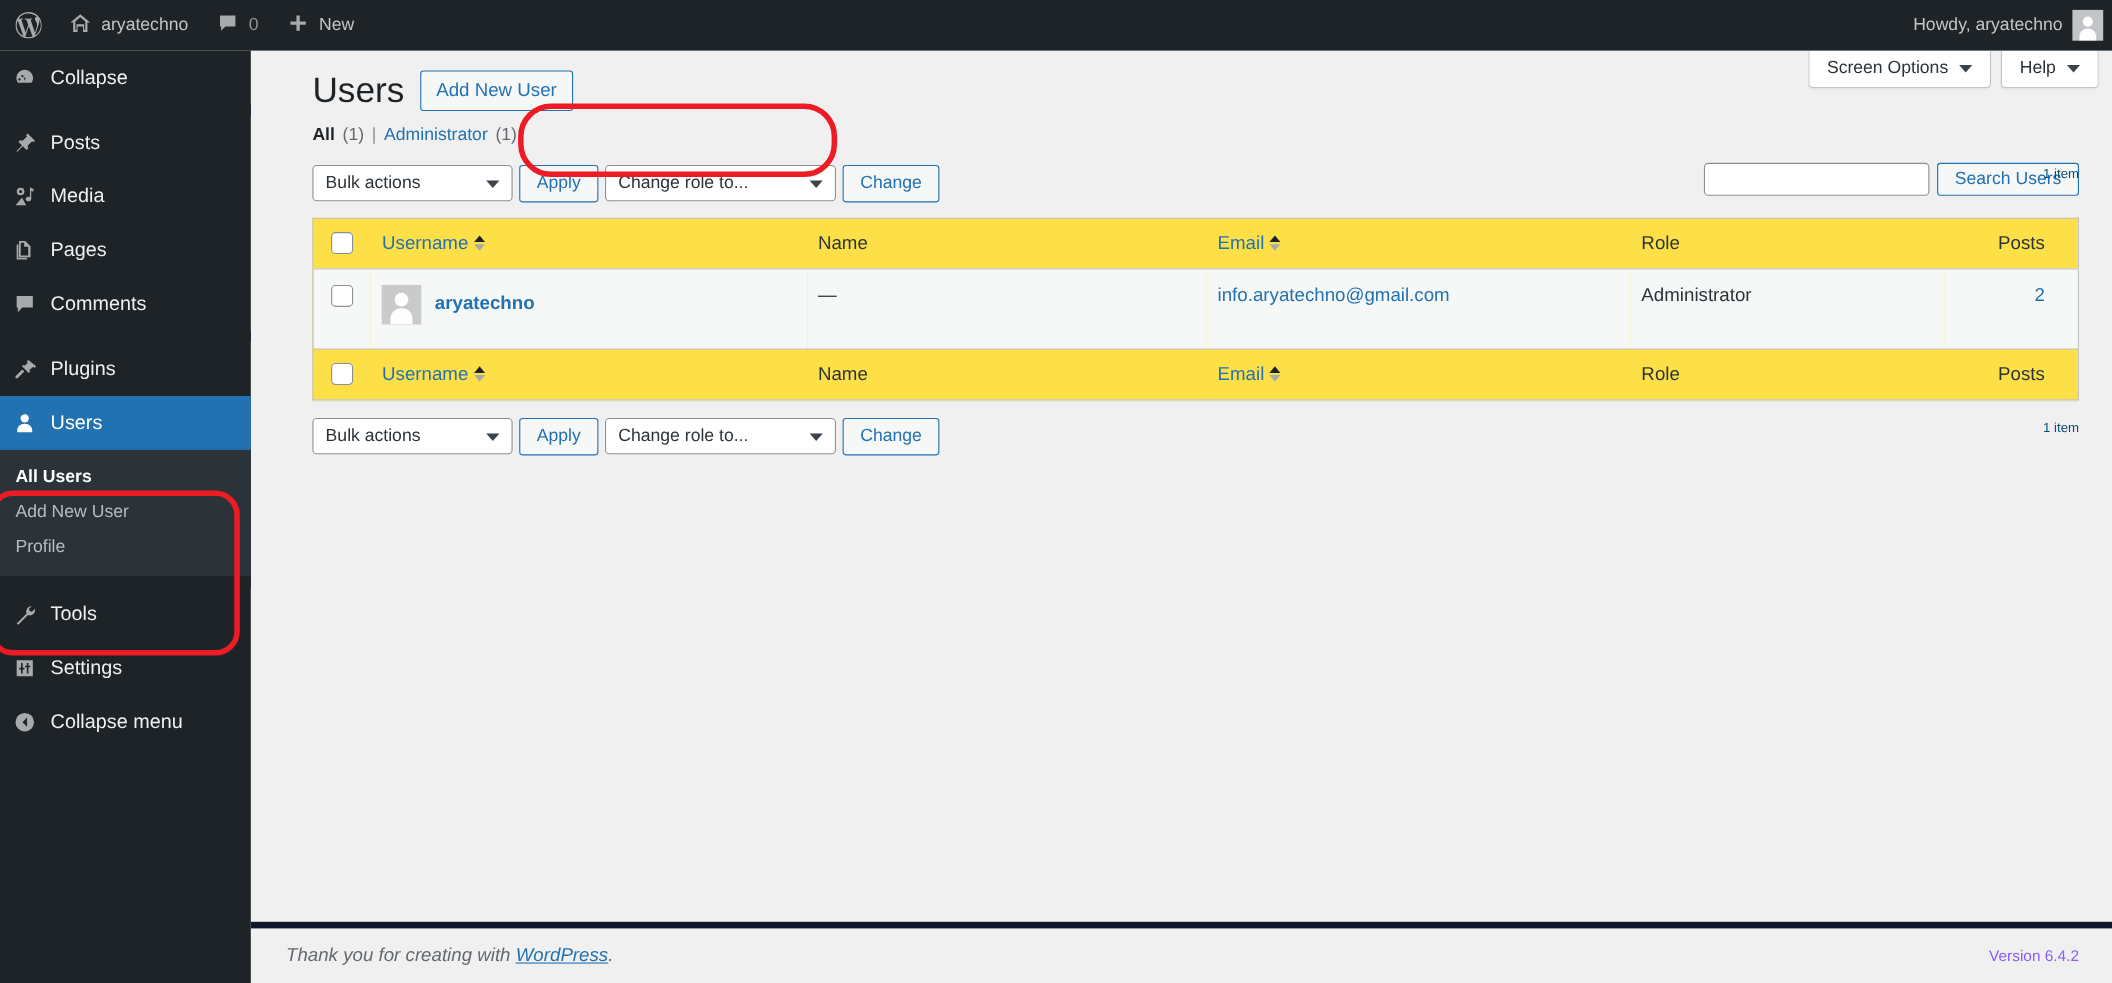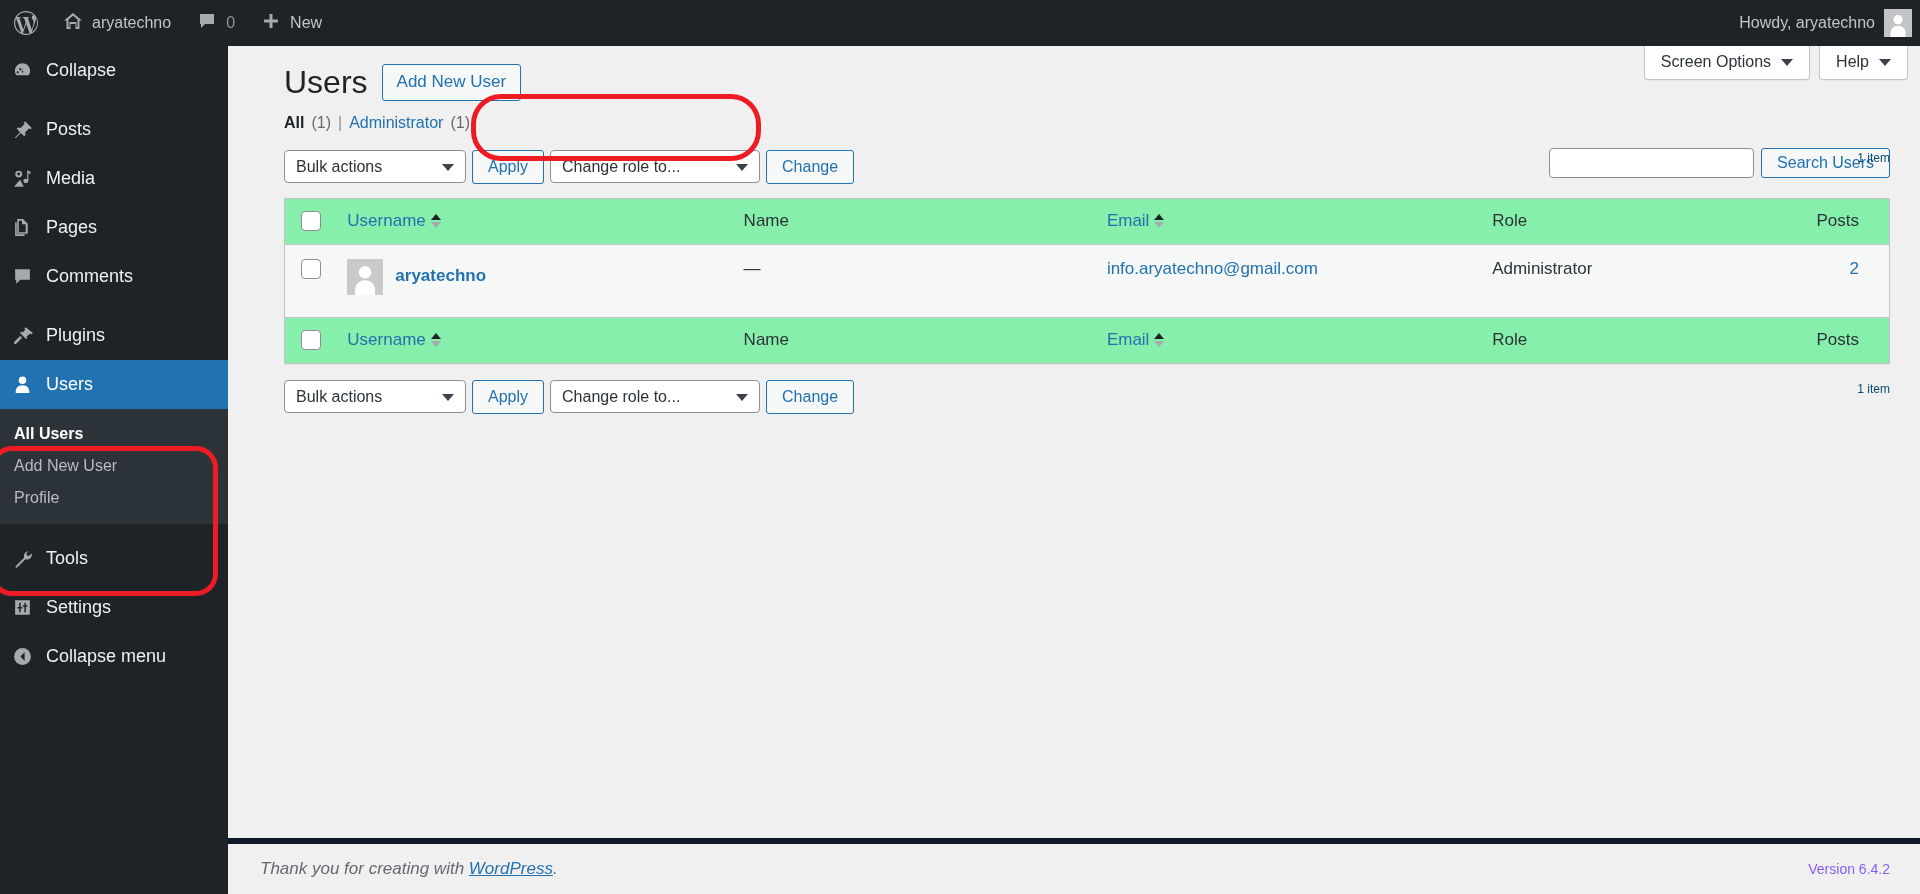--- a/index.html
+++ b/index.html
@@ -244,21 +244,21 @@
     transform: translateY(-50%);
     font-size: 12px;
     color: #0c4a6e;
   }
   .tablenav.bottom { padding-top: 16px; }
 
   
   table.wp-list-table {
     width: 100%;
     border-collapse: collapse;
-    background: #86efac;
+    background: #fde047;
     border: 1px solid #c3c4c7;
     margin-top: 14px;
     box-shadow: 0 1px 1px rgba(0,0,0,.04);
   }
   table.wp-list-table th,
   table.wp-list-table td {
     text-align: left;
     font-size: 17px;
     color: #2c3338;
     font-weight: 400;

